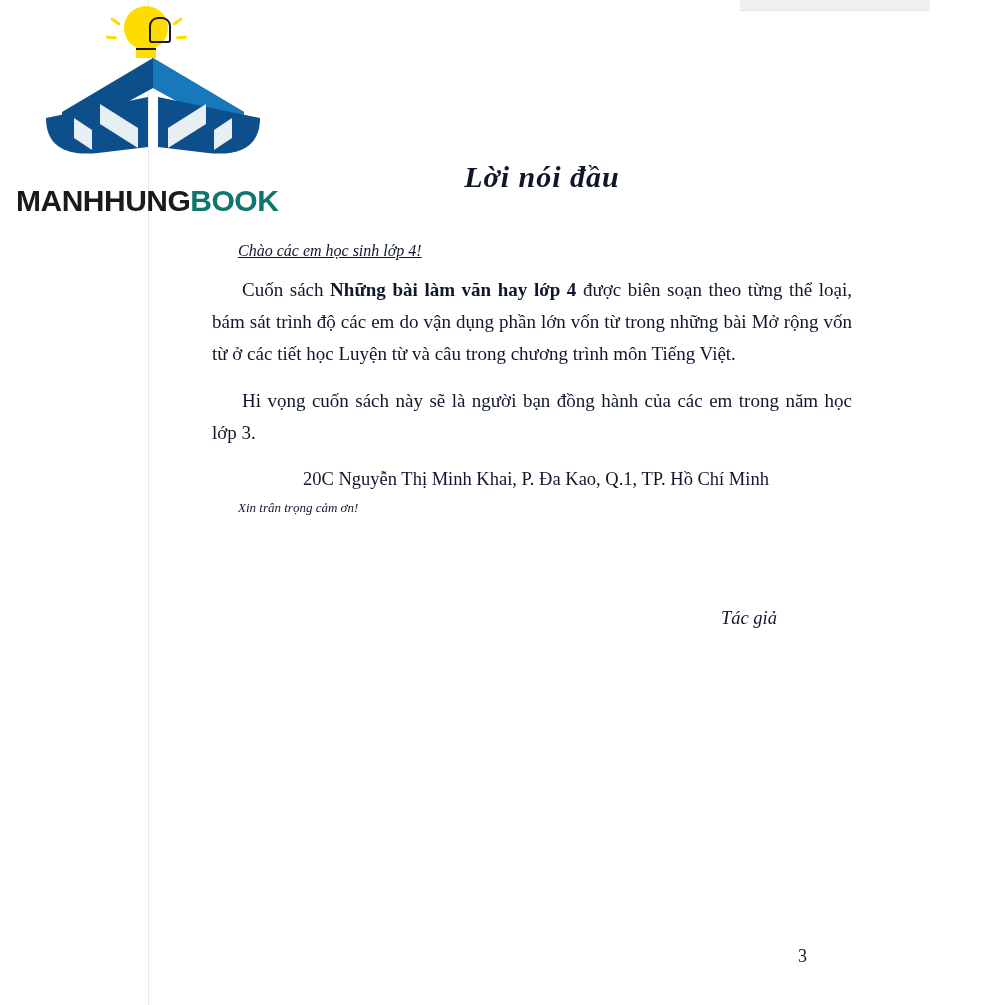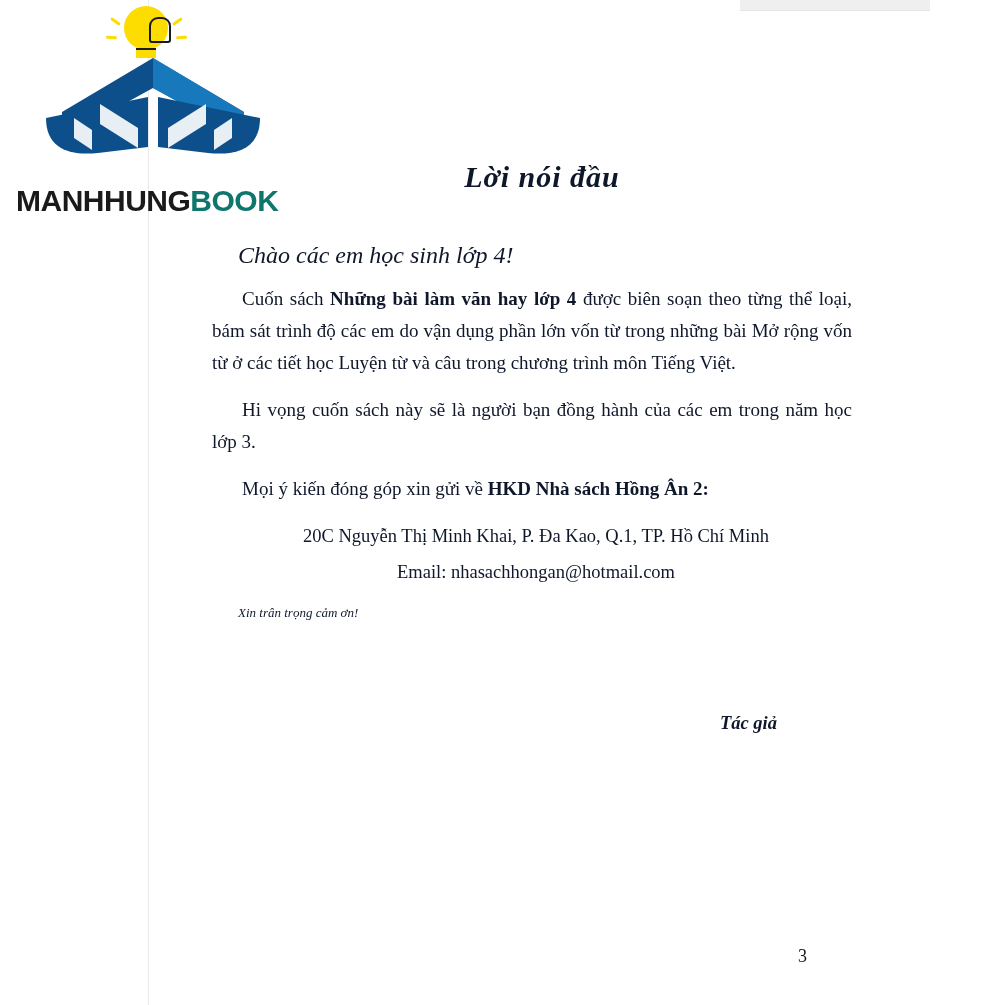--- a/index.html
+++ b/index.html
@@ -128,22 +128,23 @@
     font-family: "Liberation Serif", serif;
     font-style: italic;
     font-weight: bold;
     font-size: 30px;
     letter-spacing: 1px;
     margin: 0 0 48px 0;
     padding-left: 20px;
   }
   .greeting {
     font-style: italic;
-    font-size: 24px;
+    font-size: 16px;
     margin: 0 0 14px 26px;
+    text-decoration: underline;
   }
   p.body {
     font-size: 19px;
     line-height: 32px;
     margin: 0 0 15px 0;
     text-align: justify;
     text-indent: 30px;
     hyphens: none;
   }
   p.body.noindent-last { margin-bottom: 16px; }
@@ -162,21 +163,21 @@
   .thanks {
     font-style: italic;
     font-size: 13px;
     margin: 0 0 0 26px;
   }
   .signature {
     margin-top: 92px;
     text-align: right;
     padding-right: 75px;
     font-style: italic;
-    font-weight: bold;
+    font-weight: normal;
     font-size: 18.5px;
   }
   .contact-label { font-weight: bold; }
   .book-title { font-weight: bold; }
 
   .page-number {
     position: absolute;
     right: 198px;
     bottom: 38px;
     font-size: 18px;
@@ -228,25 +229,23 @@
 
     <h1 class="title">Lời nói đầu</h1>
 
     <div class="greeting">Chào các em học sinh lớp 4!</div>
 
     <p class="body"><span>Cuốn sách </span><span class="book-title">Những bài làm văn hay lớp 4</span><span> được biên soạn theo từng thể loại, bám sát trình độ các em do vận dụng phần lớn vốn từ trong những bài Mở rộng vốn từ ở các tiết học Luyện từ và câu trong chương trình môn Tiếng Việt.</span></p>
 
 
     <p class="body">Hi vọng cuốn sách này sẽ là người bạn đồng hành của các em trong năm học lớp 3.</p>
 
-    <p class="body noindent-last"><span>Mọi ý kiến đóng góp xin gửi về </span><span class="contact-label">HKD Nhà sách Hồng Ân 2:</span></p>
 
     <div class="addr-line">20C Nguyễn Thị Minh Khai, P. Đa Kao, Q.1, TP. Hồ Chí Minh</div>
 
-    <div class="email-line">Email: nhasachhongan@hotmail.com</div>
 
     <div class="thanks">Xin trân trọng cảm ơn!</div>
 
     <div class="signature">Tác giả</div>
   </div>
 
   <div class="page-number">3</div>
 </div>
 
 </body></html>

